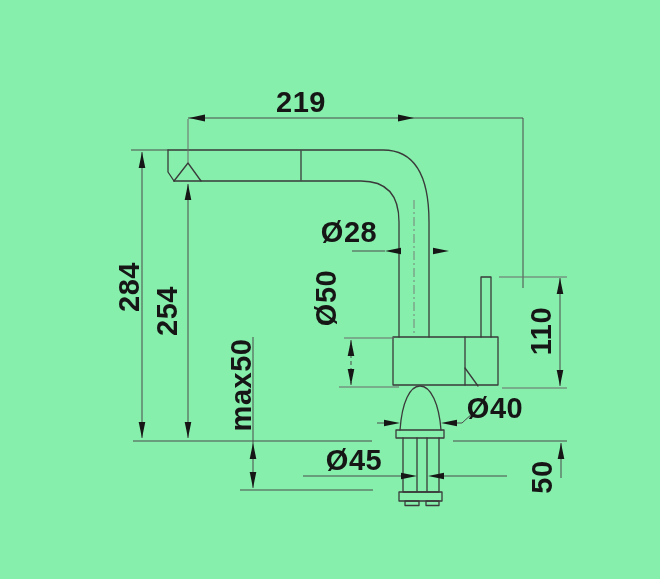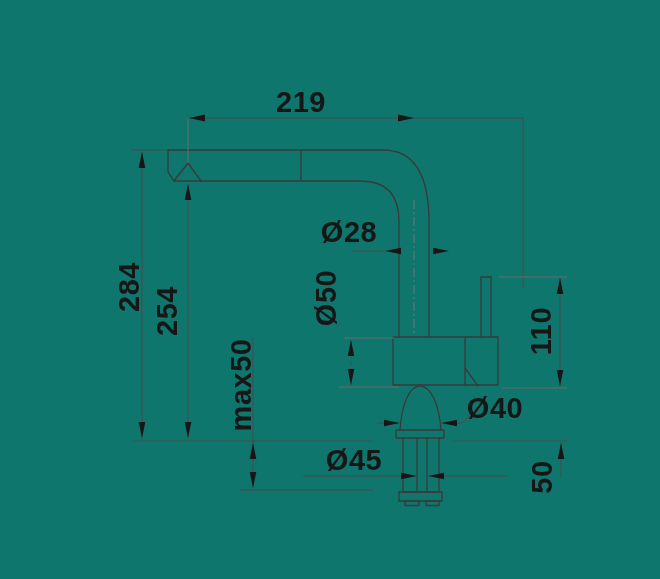--- a/index.html
+++ b/index.html
@@ -1,19 +1,19 @@
 <!DOCTYPE html>
 <html><head>
 <meta charset="utf-8">
 <style>
   html,body{margin:0;padding:0;background:#ffffff;}
   .canvas{
     position:relative;
     width:660px;height:579px;
-    background:#0f766e;
+    background:#86efac;
     font-family:"Liberation Sans", sans-serif;
     overflow:hidden;
   }
   svg{display:block;}
   .outline{stroke:#3a3a3a;stroke-width:1.3;fill:none;stroke-linejoin:round;stroke-linecap:round;}
   .thin{stroke:#6a6a6a;stroke-width:1;fill:none;}
   .dim{stroke:#4a4a4a;stroke-width:1;fill:none;}
   .dash{stroke:#777;stroke-width:0.9;fill:none;stroke-dasharray:9 3 2 3;}
   .dash2{stroke:#4a4a4a;stroke-width:1;fill:none;stroke-dasharray:4 3;}
   .ah{fill:#161616;stroke:none;}

